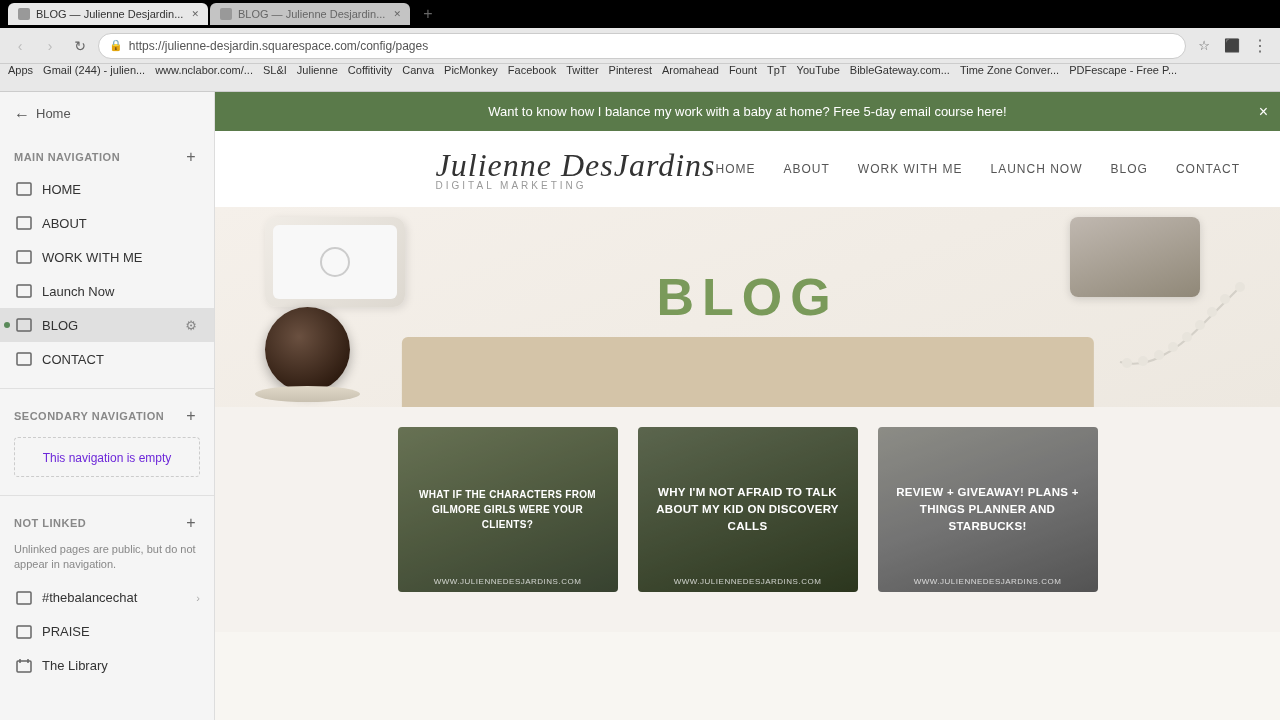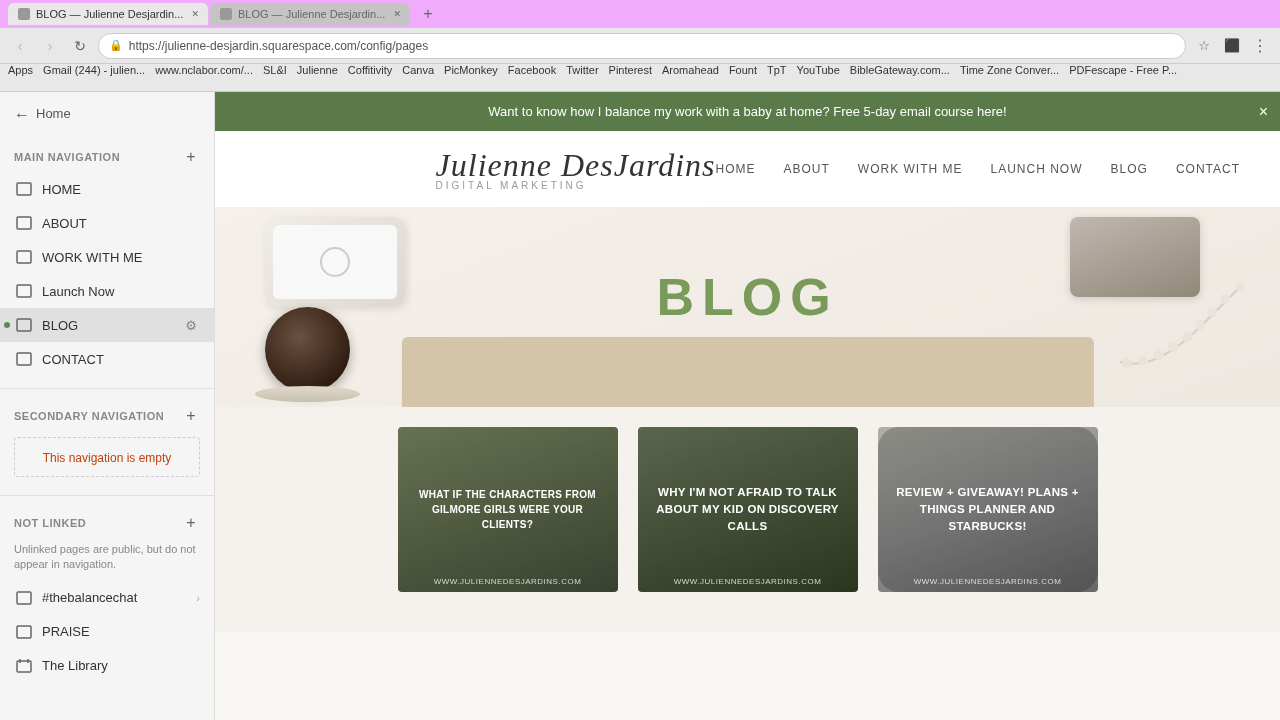--- a/index.html
+++ b/index.html
@@ -1,20 +1,20 @@
 <!DOCTYPE html>
 <html><head>
   <meta charset="utf-8">
   <style>
     * { box-sizing: border-box; margin: 0; padding: 0; }
     body { font-family: -apple-system, BlinkMacSystemFont, 'Segoe UI', sans-serif; background: #f0f0f0; width: 1280px; height: 720px; overflow: hidden; display: flex; flex-direction: column; }
 
     
     .browser-chrome { background: #e8e8e8; flex-shrink: 0; }
-    .browser-tabs { display: flex; align-items: center; height: 28px; padding: 0 8px; gap: 2px; background: #f0abfc; }
+    .browser-tabs { display: flex; align-items: center; height: 28px; padding: 0 8px; gap: 2px; background: #000000; }
     .browser-tab { display: flex; align-items: center; height: 22px; padding: 0 10px; border-radius: 6px 6px 0 0; font-size: 11px; color: #333; gap: 6px; max-width: 200px; overflow: hidden; white-space: nowrap; }
     .browser-tab.active { background: #e8e8e8; }
     .browser-tab.inactive { background: #c4c4c4; color: #666; }
     .tab-favicon { width: 12px; height: 12px; background: #999; border-radius: 2px; flex-shrink: 0; }
     .tab-close { width: 12px; height: 12px; display: flex; align-items: center; justify-content: center; border-radius: 50%; font-size: 9px; color: #666; flex-shrink: 0; }
     .browser-toolbar { display: flex; align-items: center; height: 36px; padding: 0 8px; gap: 6px; background: #e8e8e8; border-bottom: 1px solid #ccc; }
     .nav-btn { width: 24px; height: 24px; border-radius: 50%; display: flex; align-items: center; justify-content: center; color: #666; font-size: 14px; cursor: pointer; }
     .nav-btn.disabled { color: #bbb; cursor: default; }
     .address-bar { flex: 1; height: 26px; background: white; border: 1px solid #ccc; border-radius: 13px; display: flex; align-items: center; padding: 0 10px; font-size: 12px; color: #333; gap: 6px; }
     .address-lock { color: #4a9; font-size: 11px; }
@@ -38,21 +38,21 @@
 
     .nav-item { display: flex; align-items: center; padding: 7px 14px; cursor: pointer; position: relative; gap: 8px; }
     .nav-item.active { background: #e5e5e5; }
     .nav-item-icon { width: 20px; height: 20px; display: flex; align-items: center; justify-content: center; flex-shrink: 0; }
     .nav-item-icon svg { width: 16px; height: 16px; stroke: #666; fill: none; stroke-width: 1.5; }
     .nav-item-label { font-size: 13px; color: #333; flex: 1; }
     .nav-item-gear { width: 18px; height: 18px; display: flex; align-items: center; justify-content: center; color: #888; font-size: 13px; }
     .nav-item-chevron { color: #aaa; font-size: 11px; }
 
     .nav-empty { margin: 6px 14px; padding: 10px; border: 1px dashed #ccc; border-radius: 4px; text-align: center; }
-    .nav-empty-text { font-size: 12px; color: #c2410c; }
+    .nav-empty-text { font-size: 12px; color: #6d28d9; }
 
     .not-linked-desc { font-size: 11px; color: #888; padding: 4px 14px 8px; line-height: 1.4; }
 
     .divider { height: 1px; background: #e0e0e0; margin: 4px 0; }
 
     
     .content { flex: 1; overflow: hidden; display: flex; flex-direction: column; }
 
     
     .banner { background: #5a7a4a; color: white; text-align: center; padding: 12px 40px; font-size: 13px; position: relative; flex-shrink: 0; }
@@ -350,21 +350,21 @@
           <div class="blog-card" style="position: relative; border-radius: 4px; overflow: hidden; flex: 1; max-width: 220px;">
             <div style="width: 100%; height: 165px; background: linear-gradient(160deg, #7a8868 0%, #5a6848 50%, #3a4828 100%);"></div>
             <div style="position: absolute; inset: 0; display: flex; flex-direction: column; align-items: center; justify-content: center; padding: 14px; background: rgba(0,0,0,0.25);">
               <span style="font-size: 11.5px; font-weight: 700; color: white; text-align: center; line-height: 1.5; letter-spacing: 0.3px;">WHY I'M NOT AFRAID TO TALK ABOUT MY KID ON DISCOVERY CALLS</span>
             </div>
             <div style="position: absolute; bottom: 6px; left: 0; right: 0; text-align: center; font-size: 8px; color: rgba(255,255,255,0.75); letter-spacing: 0.5px;">WWW.JULIENNEDESJARDINS.COM</div>
           </div>
 
           <div class="blog-card" style="position: relative; border-radius: 4px; overflow: hidden; flex: 1; max-width: 220px;">
             <div style="width: 100%; height: 165px; background: linear-gradient(160deg, #b0b0a8 0%, #909090 50%, #686868 100%);"></div>
-            <div style="position: absolute; inset: 0; display: flex; flex-direction: column; align-items: center; justify-content: center; padding: 14px; background: rgba(0,0,0,0.2); border-radius: 21px;">
+            <div style="position: absolute; inset: 0; display: flex; flex-direction: column; align-items: center; justify-content: center; padding: 14px; background: rgba(0,0,0,0.2);">
               <span style="font-size: 11.5px; font-weight: 700; color: white; text-align: center; line-height: 1.5; letter-spacing: 0.3px;">REVIEW + GIVEAWAY! PLANS + THINGS PLANNER AND STARBUCKS!</span>
             </div>
             <div style="position: absolute; bottom: 6px; left: 0; right: 0; text-align: center; font-size: 8px; color: rgba(255,255,255,0.75); letter-spacing: 0.5px;">WWW.JULIENNEDESJARDINS.COM</div>
           </div>
 
         </div>
       </div>
 
     </div>
   </div>

